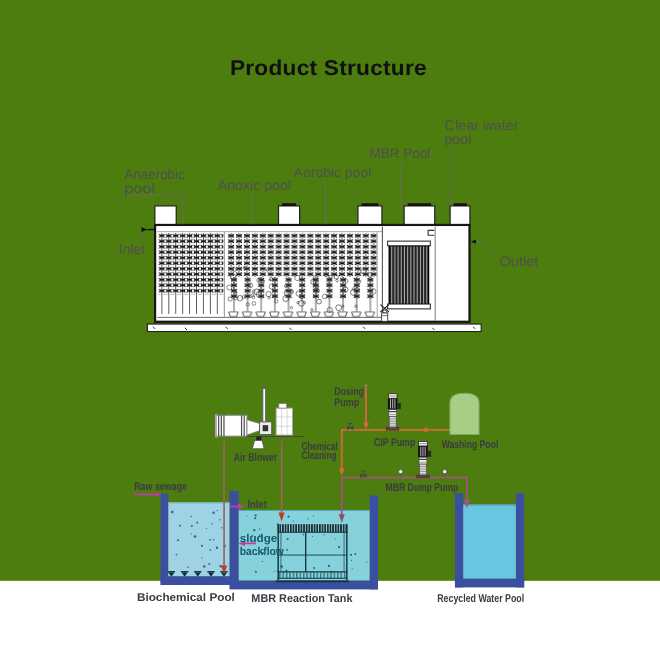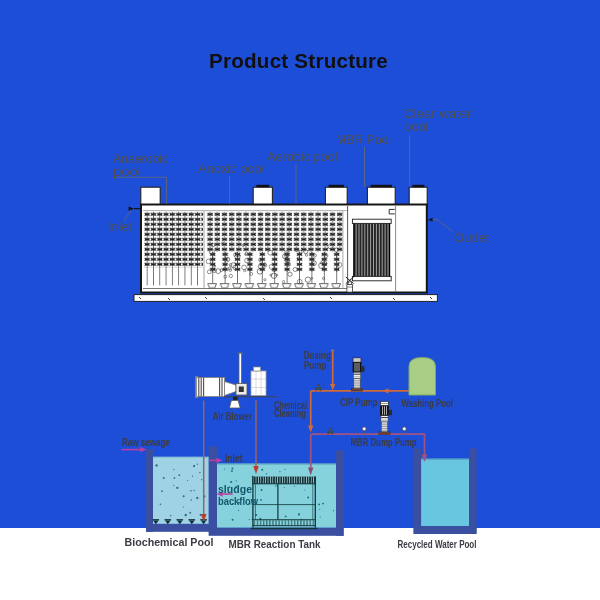--- a/index.html
+++ b/index.html
@@ -1,16 +1,16 @@
 <!DOCTYPE html>
 <html style="--wall: #3a4fa0; --biowater: #9ed2e4; --mbrwater: #85d2dc; --recwater: #69c6e0; --orange: #d2693b; --purple: #a2537f; --magenta: #bc3f9f; --maroon: #9b635c; --redarrow: #c0392b; --green: #a8cd85; --greenstroke: #7fa863; --module: #10343b; --lblcolor: #3b3b44; --tealtext: #14566b; --valve: #3f4b3f;"><head>
 <meta charset="utf-8">
 <style>
   html,body{margin:0;padding:0;background:#fff;width:600px;height:600px;overflow:hidden;}
-  #stage{position:relative;width:600px;height:528px;background:#1d4ed8;font-family:"Liberation Sans",sans-serif;}
+  #stage{position:relative;width:600px;height:528px;background:#4d7c0f;font-family:"Liberation Sans",sans-serif;}
   svg{position:absolute;left:0;top:0;}
   text{font-family:"Liberation Sans",sans-serif;}
   .title{font-weight:bold;font-size:19.5px;fill:#101010;letter-spacing:.2px;}
   .cad{fill:#4f4f4f;font-size:12.6px;font-weight:400;}
   .lbl{fill:var(--lblcolor);font-size:10.3px;font-weight:bold;}
   .lblteal{fill:var(--tealtext);font-size:10.3px;font-weight:bold;}
   .ldr{stroke:#6a6a6a;stroke-width:.8;fill:none;}
   .wall{fill:var(--wall);}
   .orange{stroke:var(--orange);stroke-width:1.7;fill:none;}
   .purple{stroke:var(--purple);stroke-width:1.7;fill:none;}

